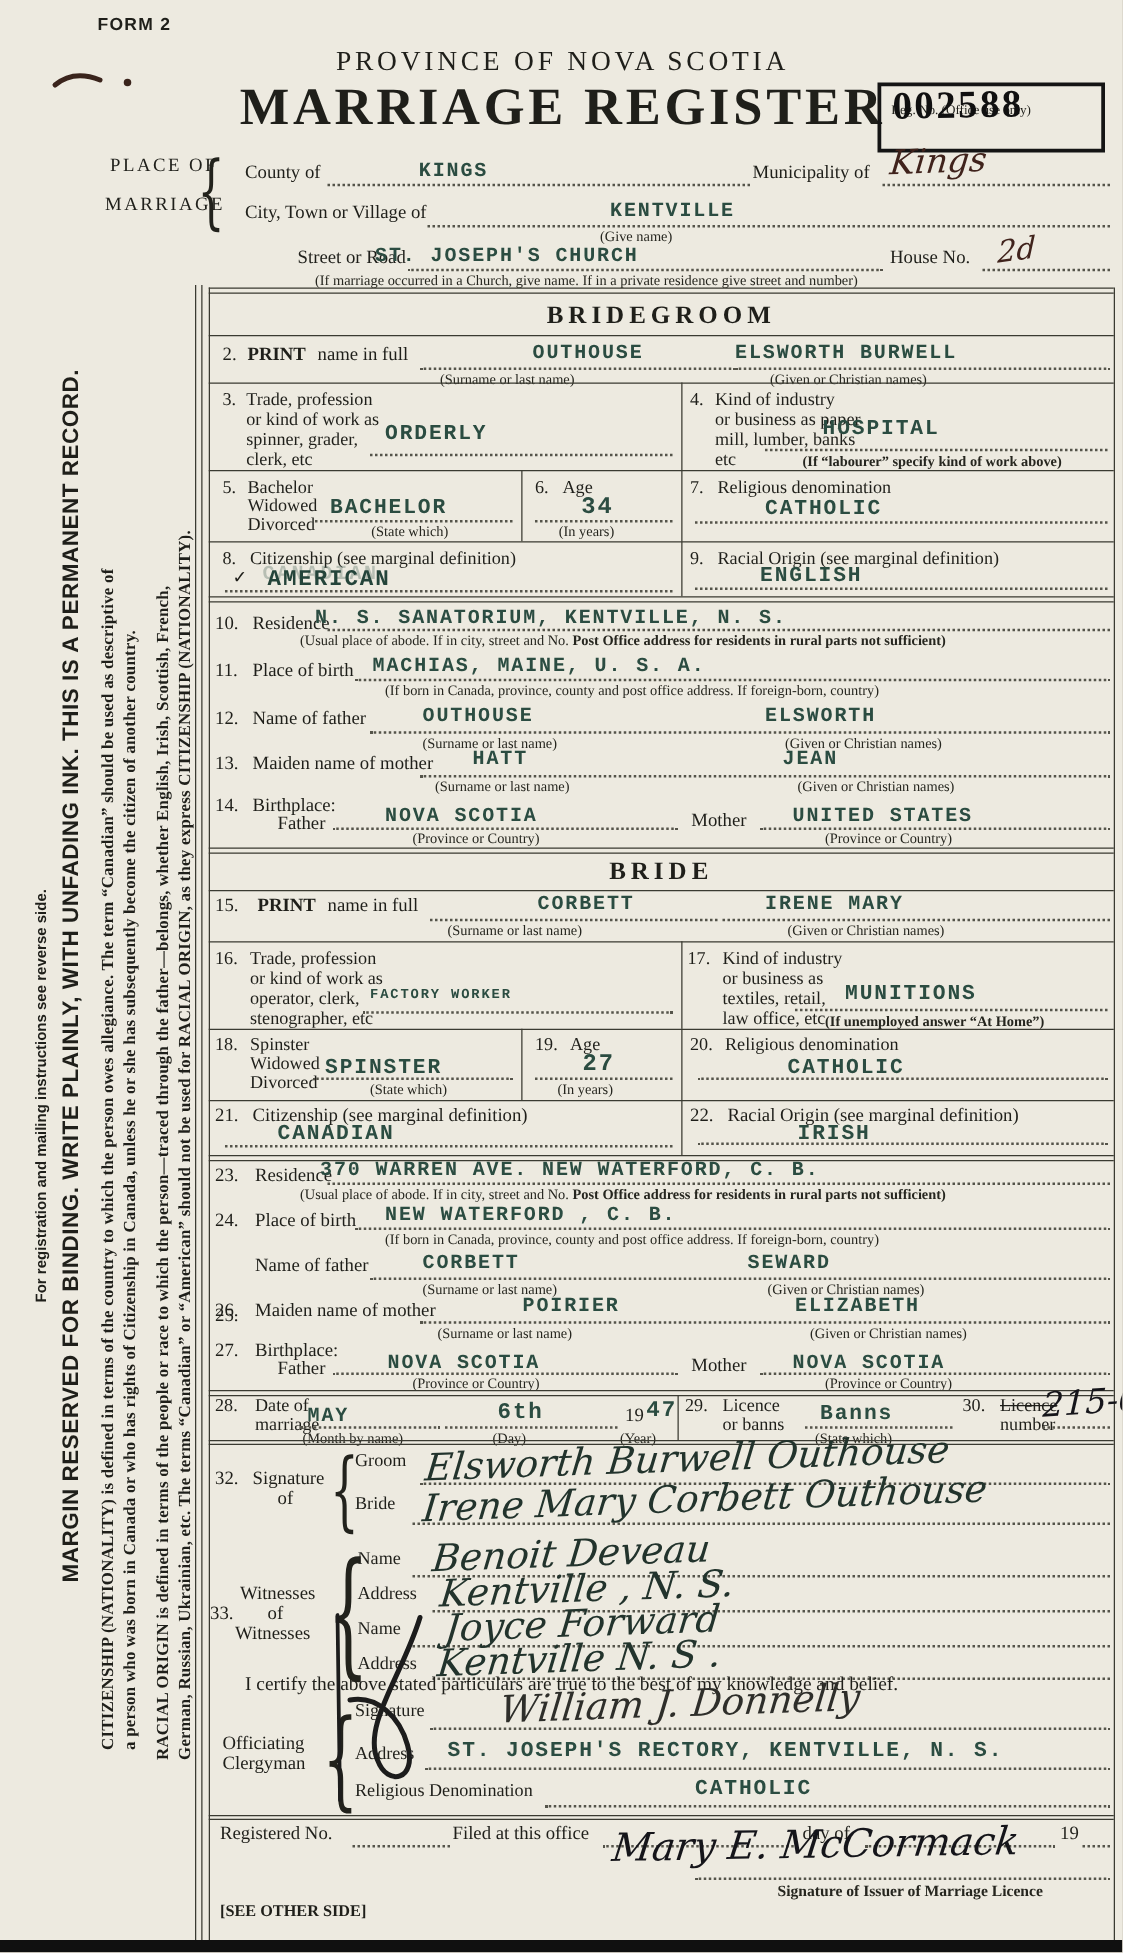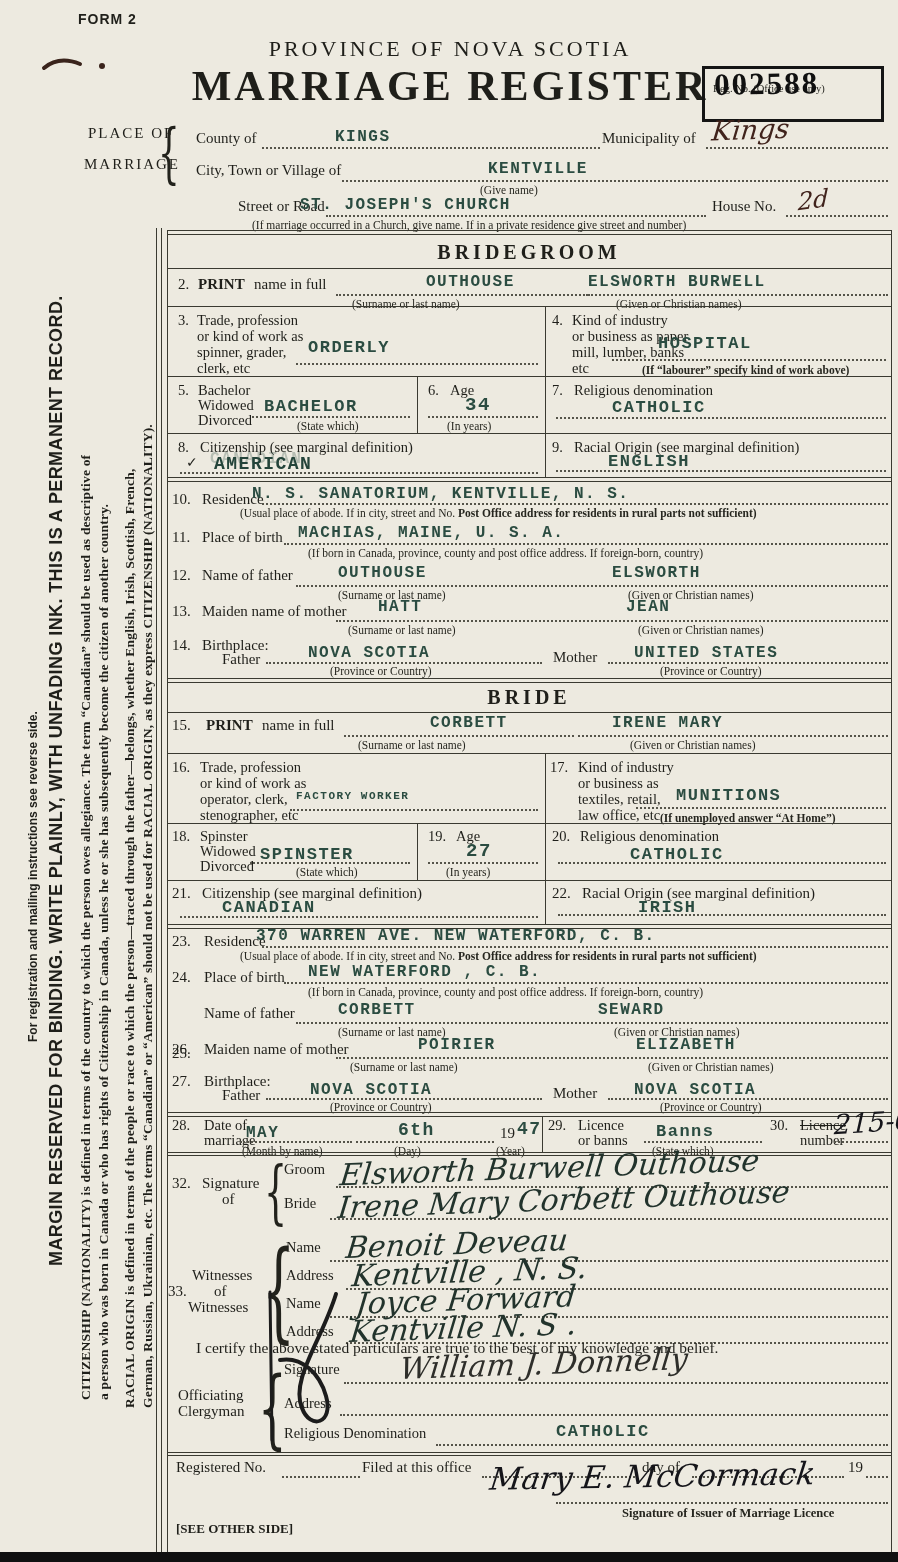--- a/index.html
+++ b/index.html
@@ -362,20 +362,21 @@
 
   <div class="tx" style="left:196px;top:1340px;font-size:15.5px;">I certify the above stated particulars are true to the best of my knowledge and belief.</div>
   <div class="tx" style="left:178px;top:1388px;">Officiating</div>
   <div class="tx" style="left:178px;top:1404px;">Clergyman</div>
   <div class="brace" style="left:258px;top:1358px;font-size:82px;transform:scale(0.55,1.05);">{</div>
   <div class="tx sm" style="left:284px;top:1362px;">Signature</div>
   <div class="dl" style="left:344px;top:1382px;width:544px;"></div>
   <div class="hand" style="left:400px;top:1346px;font-size:30px;color:#2e2e2a;">William J. Donnelly</div>
   <div class="tx sm" style="left:284px;top:1396px;">Address</div>
   <div class="dl" style="left:340px;top:1414px;width:548px;"></div>
+  <div class="typed" style="left:358px;top:1392px;font-size:17px;">ST. JOSEPH'S RECTORY, KENTVILLE, N. S.</div>
   <div class="tx sm" style="left:284px;top:1426px;">Religious Denomination</div>
   <div class="dl" style="left:436px;top:1444px;width:452px;"></div>
   <div class="typed" style="left:556px;top:1422px;font-size:17px;">CATHOLIC</div>
   <svg style="position:absolute;left:250px;top:1290px;" width="140" height="170">
     <path d="M86,4 C72,50 40,90 52,118 C60,140 84,134 76,106 C70,84 52,66 30,70" stroke="#1c1c1c" stroke-width="4" fill="none" stroke-linecap="round"></path>
     <path d="M20,2 L22,150" stroke="#1c1c1c" stroke-width="3" fill="none" stroke-linecap="round"></path>
   </svg>
   <div class="hline" style="left:167px;top:1452px;width:724px;"></div>
   <div class="hline" style="left:167px;top:1455px;width:724px;"></div>
 

